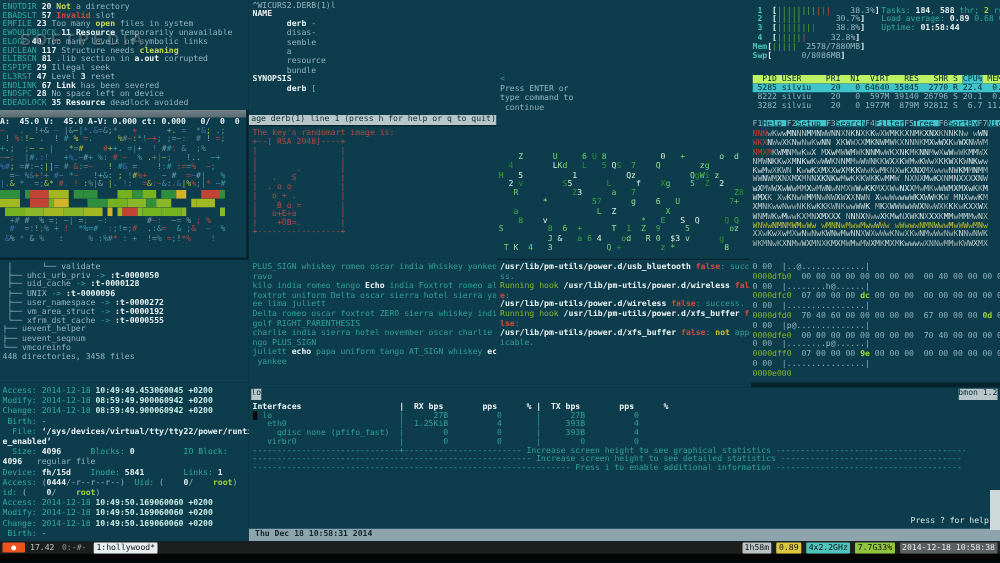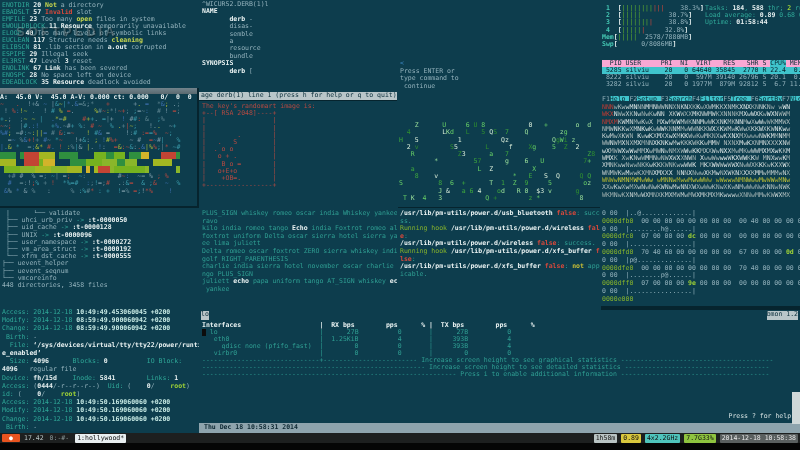--- a/index.html
+++ b/index.html
@@ -18,21 +18,21 @@
   .y{color:#c9bf35;font-weight:bold}
   .g{color:#86b32c}
   .gb{color:#9fd337;font-weight:bold}
   .mg{color:#5fae2f}
   .mr{color:#d0483c}
   .r{color:#d8493c;font-weight:bold}
   .rd{color:#b44a42}
   .b{color:#3f8fd0}
   .hl{color:#c9d84e;font-weight:bold}
   .inv{background:#b9c6c9;color:#0a2e3a}
-  .hdr{background:#f9a8d4;color:#062a33}
+  .hdr{background:#bef264;color:#062a33}
   .hdrsel{background:#3fc4cc;color:#062a33}
   .selrow{background:#3fc4cc;color:#04222b}
   .fn{background:#3fc4cc;color:#04222b}
   .curs{background:#0c0c0c;color:#0c0c0c}
   
   #p-errno{left:0;top:0;width:197px;height:86px;padding:2px 0 0 2px;line-height:7.0px}
   #p-mplayer{left:0;top:88px;width:197px;height:118px;line-height:7.2px}
   #p-tree{left:0;top:208px;width:197px;height:96px;padding:2px 0 0 2px;line-height:7.2px}
   #p-stat{left:0;top:306px;width:197px;height:127px;padding:2px 0 0 2px;line-height:8.2px}
   #p-man{left:199px;top:0;width:196px;height:99px;padding:1px 0 0 3px;line-height:7.4px}

